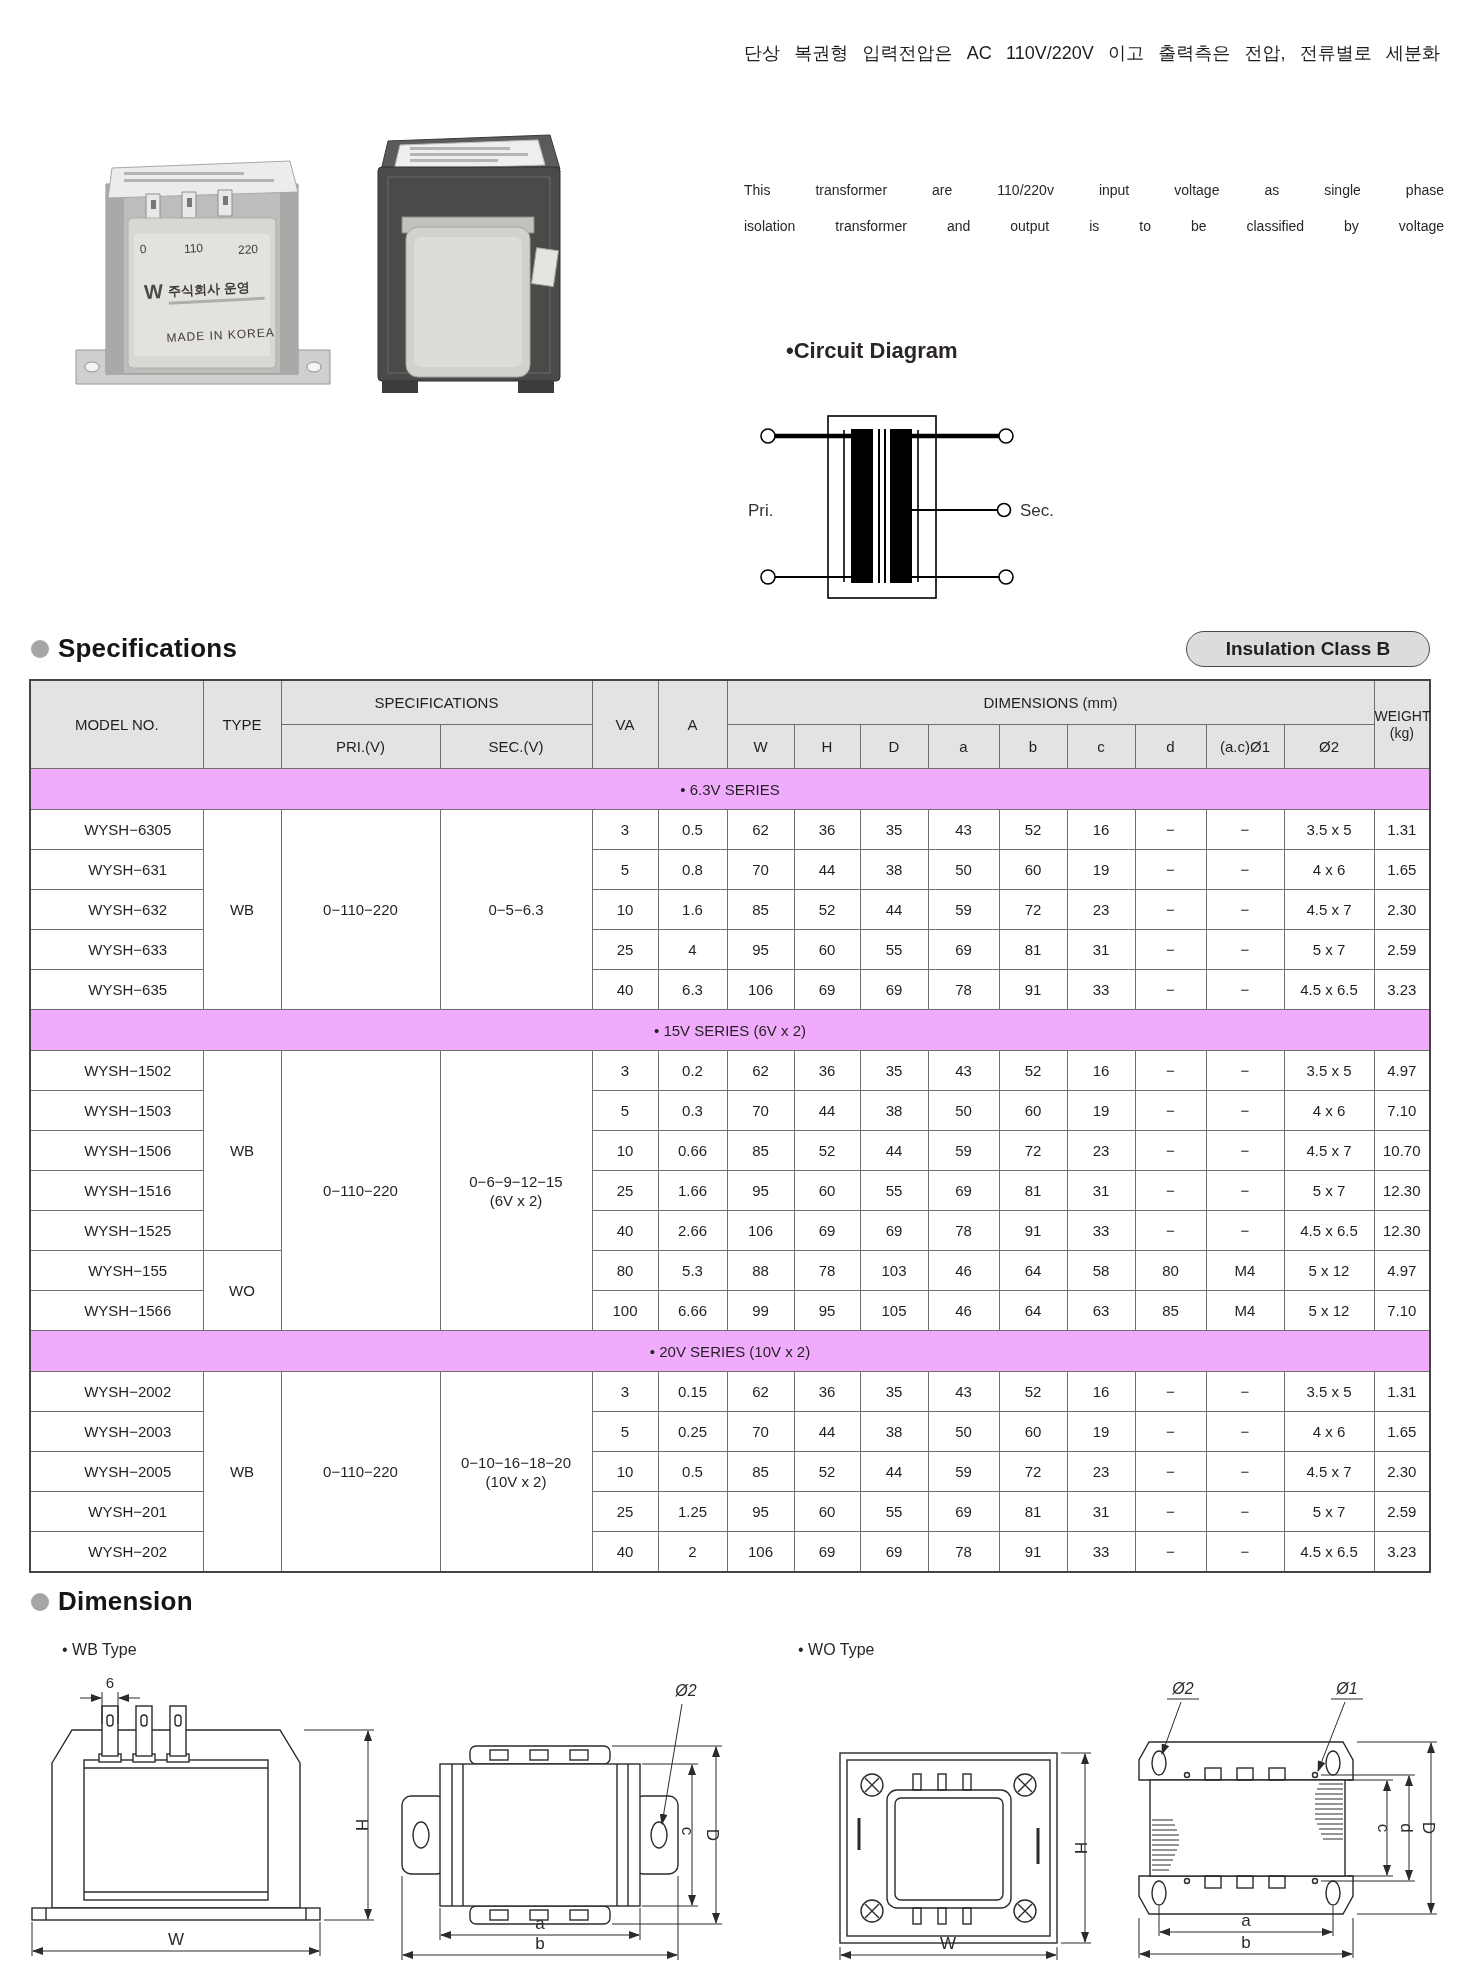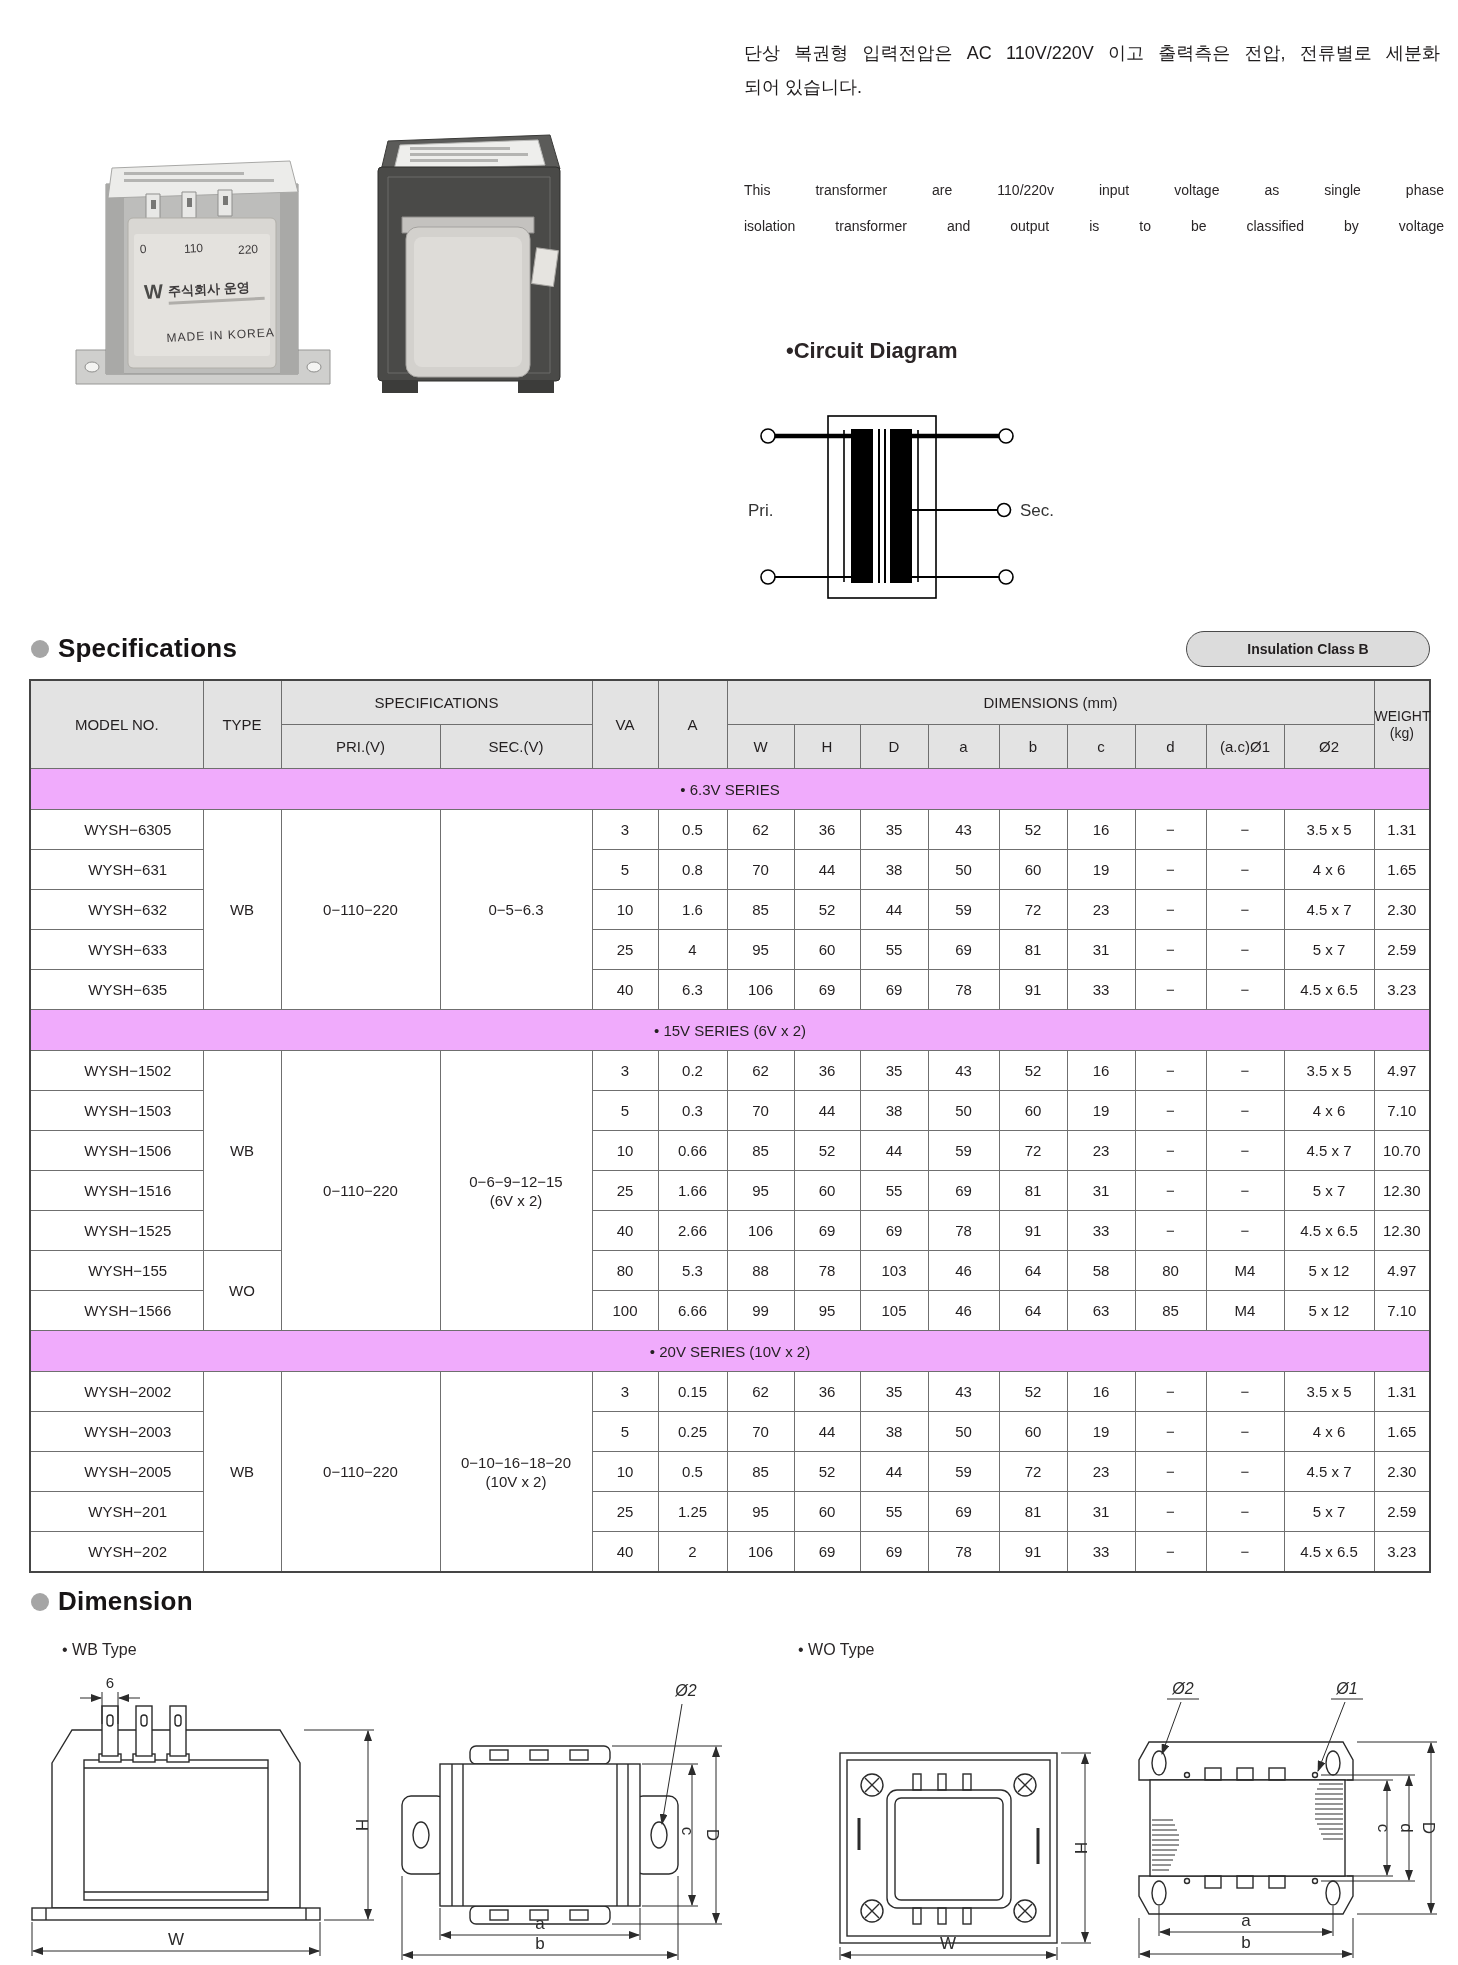--- a/index.html
+++ b/index.html
@@ -14,21 +14,21 @@
   .circuit-title{position:absolute;left:786px;top:338px;font-size:22px;font-weight:600;color:#2b2526;}
   .circuit-svg{position:absolute;left:738px;top:410px;}
   
   .section-heading{position:absolute;display:flex;align-items:center;gap:9px;}
   .section-heading .bullet{width:18px;height:18px;border-radius:50%;background:#a5a5a5;flex:0 0 auto;}
   .section-heading .htext{font-size:26px;font-weight:600;color:#171415;letter-spacing:0.2px;}
   #spec-heading{left:31px;top:633px;}
   #dim-heading{left:31px;top:1586px;text-align:center;}
   .badge{position:absolute;left:1186px;top:631px;width:242px;height:34px;background:#dcdcdc;
          border:1.5px solid #4a4a4a;border-radius:18px;display:flex;align-items:center;justify-content:center;
-         font-size:14px;font-weight:700;color:#231f20;}
+         font-size:19px;font-weight:700;color:#231f20;}
   
   #spec-table{position:absolute;left:29px;top:679px;width:1400px;border-collapse:collapse;table-layout:fixed;
               border:2px solid #454545;font-size:15px;color:#231f20;}
   #spec-table th,#spec-table td{border:1px solid #6f6f6f;padding:0;text-align:center;vertical-align:middle;}
   #spec-table thead th{background:#e3e3e3;font-weight:normal;font-size:15px;height:43px;}
   #spec-table .weight-head{font-size:14px;line-height:17px;}
   #spec-table td{height:39px;background:#fff;}
   #spec-table td.band{background:#f0abfc;height:40px;font-size:15px;}
   #spec-table td.model{text-align:center;padding-left:22px;}
   #spec-table td.seccell div{line-height:19px;}
@@ -96,21 +96,20 @@
       <g transform="rotate(8 178 134)">
         <rect x="168" y="116" width="22" height="36" fill="#e6e4e0" stroke="#a8a6a2"></rect>
       </g>
       <polygon points="16,248 52,248 52,260 16,260" fill="#3c3c3a"></polygon>
       <polygon points="152,248 188,248 188,260 152,260" fill="#3c3c3a"></polygon>
     </g>
   </svg>
 
   <div class="ko-text">
     <div class="jline">단상 복권형 입력전압은 AC 110V/220V 이고 출력측은 전압, 전류별로 세분화</div>
-    <div class="lline">되어 있습니다.</div>
   </div>
   <div class="en-text">
     <div class="jline">This transformer are 110/220v input voltage as single phase</div>
     <div class="jline">isolation transformer and output is to be classified by voltage</div>
   </div>
 
   <div class="circuit-title">•Circuit Diagram</div>
   <svg class="circuit-svg" width="332" height="198" viewBox="0 0 332 198">
     <rect x="90" y="6" width="108" height="182" fill="#fff" stroke="#000" stroke-width="1.6"></rect>
     <line x1="106" y1="20" x2="106" y2="172" stroke="#000" stroke-width="1.6"></line>

